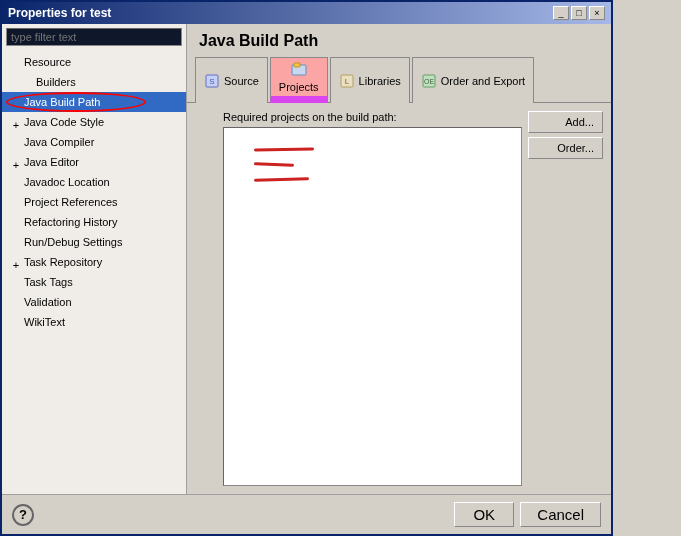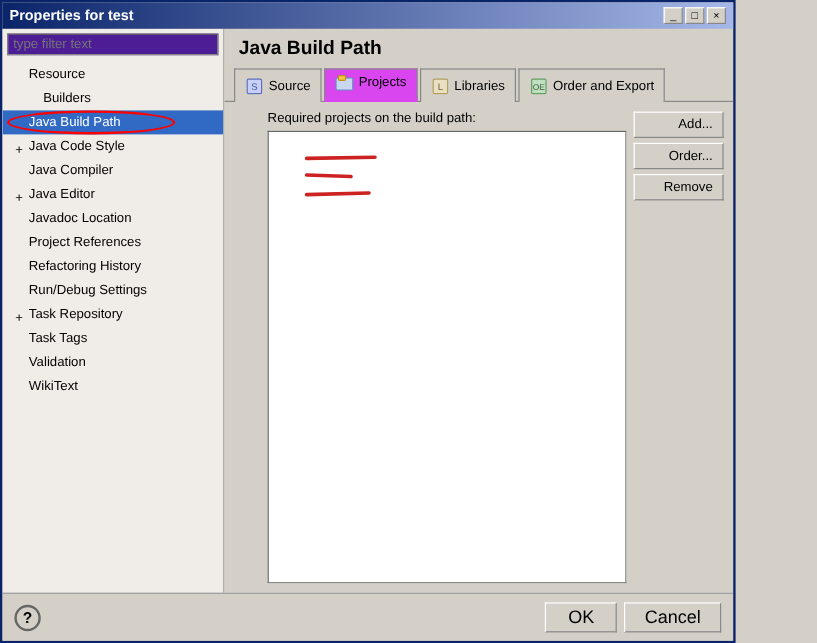--- a/index.html
+++ b/index.html
@@ -78,21 +78,21 @@
       flex-direction: column;
       flex-shrink: 0;
       overflow: hidden;
     }
 
     .filter-input {
       margin: 4px;
       padding: 2px 4px;
       border: 1px solid #888;
       border-top-color: #666;
-      background: #4c1d95;
+      background: #0f172a;
       font-size: 11px;
       color: #888;
       width: calc(100% - 8px);
     }
 
     .tree-container {
       flex: 1;
       overflow-y: auto;
       overflow-x: hidden;
       padding: 2px 0;
@@ -174,23 +174,24 @@
       display: flex;
       align-items: center;
       gap: 4px;
       font-size: 11px;
       border-bottom: none;
       position: relative;
       top: 1px;
     }
 
     .tab.active {
-      background: #d946ef;
-      border-bottom: 5px solid #d946ef;
+      background: #fca5a5;
+      border-bottom: 7px solid #d946ef;
       z-index: 1;
+      flex-direction: column;
     }
 
     .tab-icon {
       width: 16px;
       height: 16px;
       display: flex;
       align-items: center;
       justify-content: center;
     }
 
@@ -439,21 +440,20 @@
                 <div class="scribble-line" style="width: 60px; transform: rotate(-1deg);"></div>
                 <div class="scribble-line" style="width: 40px; transform: rotate(2deg);"></div>
                 <div class="scribble-line" style="width: 55px; transform: rotate(-1.5deg);"></div>
               </div>
             </div>
           </div>
 
           <div class="buttons-panel">
             <button class="action-btn">Add...</button>
             <button class="action-btn">Order...</button>
-            <button class="action-btn">Remove</button>
           </div>
         </div>
       </div>
     </div>
 
     <div class="bottom-bar">
       <div class="help-btn">?</div>
       <div class="bottom-buttons">
         <button class="bottom-btn">OK</button>
         <button class="bottom-btn">Cancel</button>

